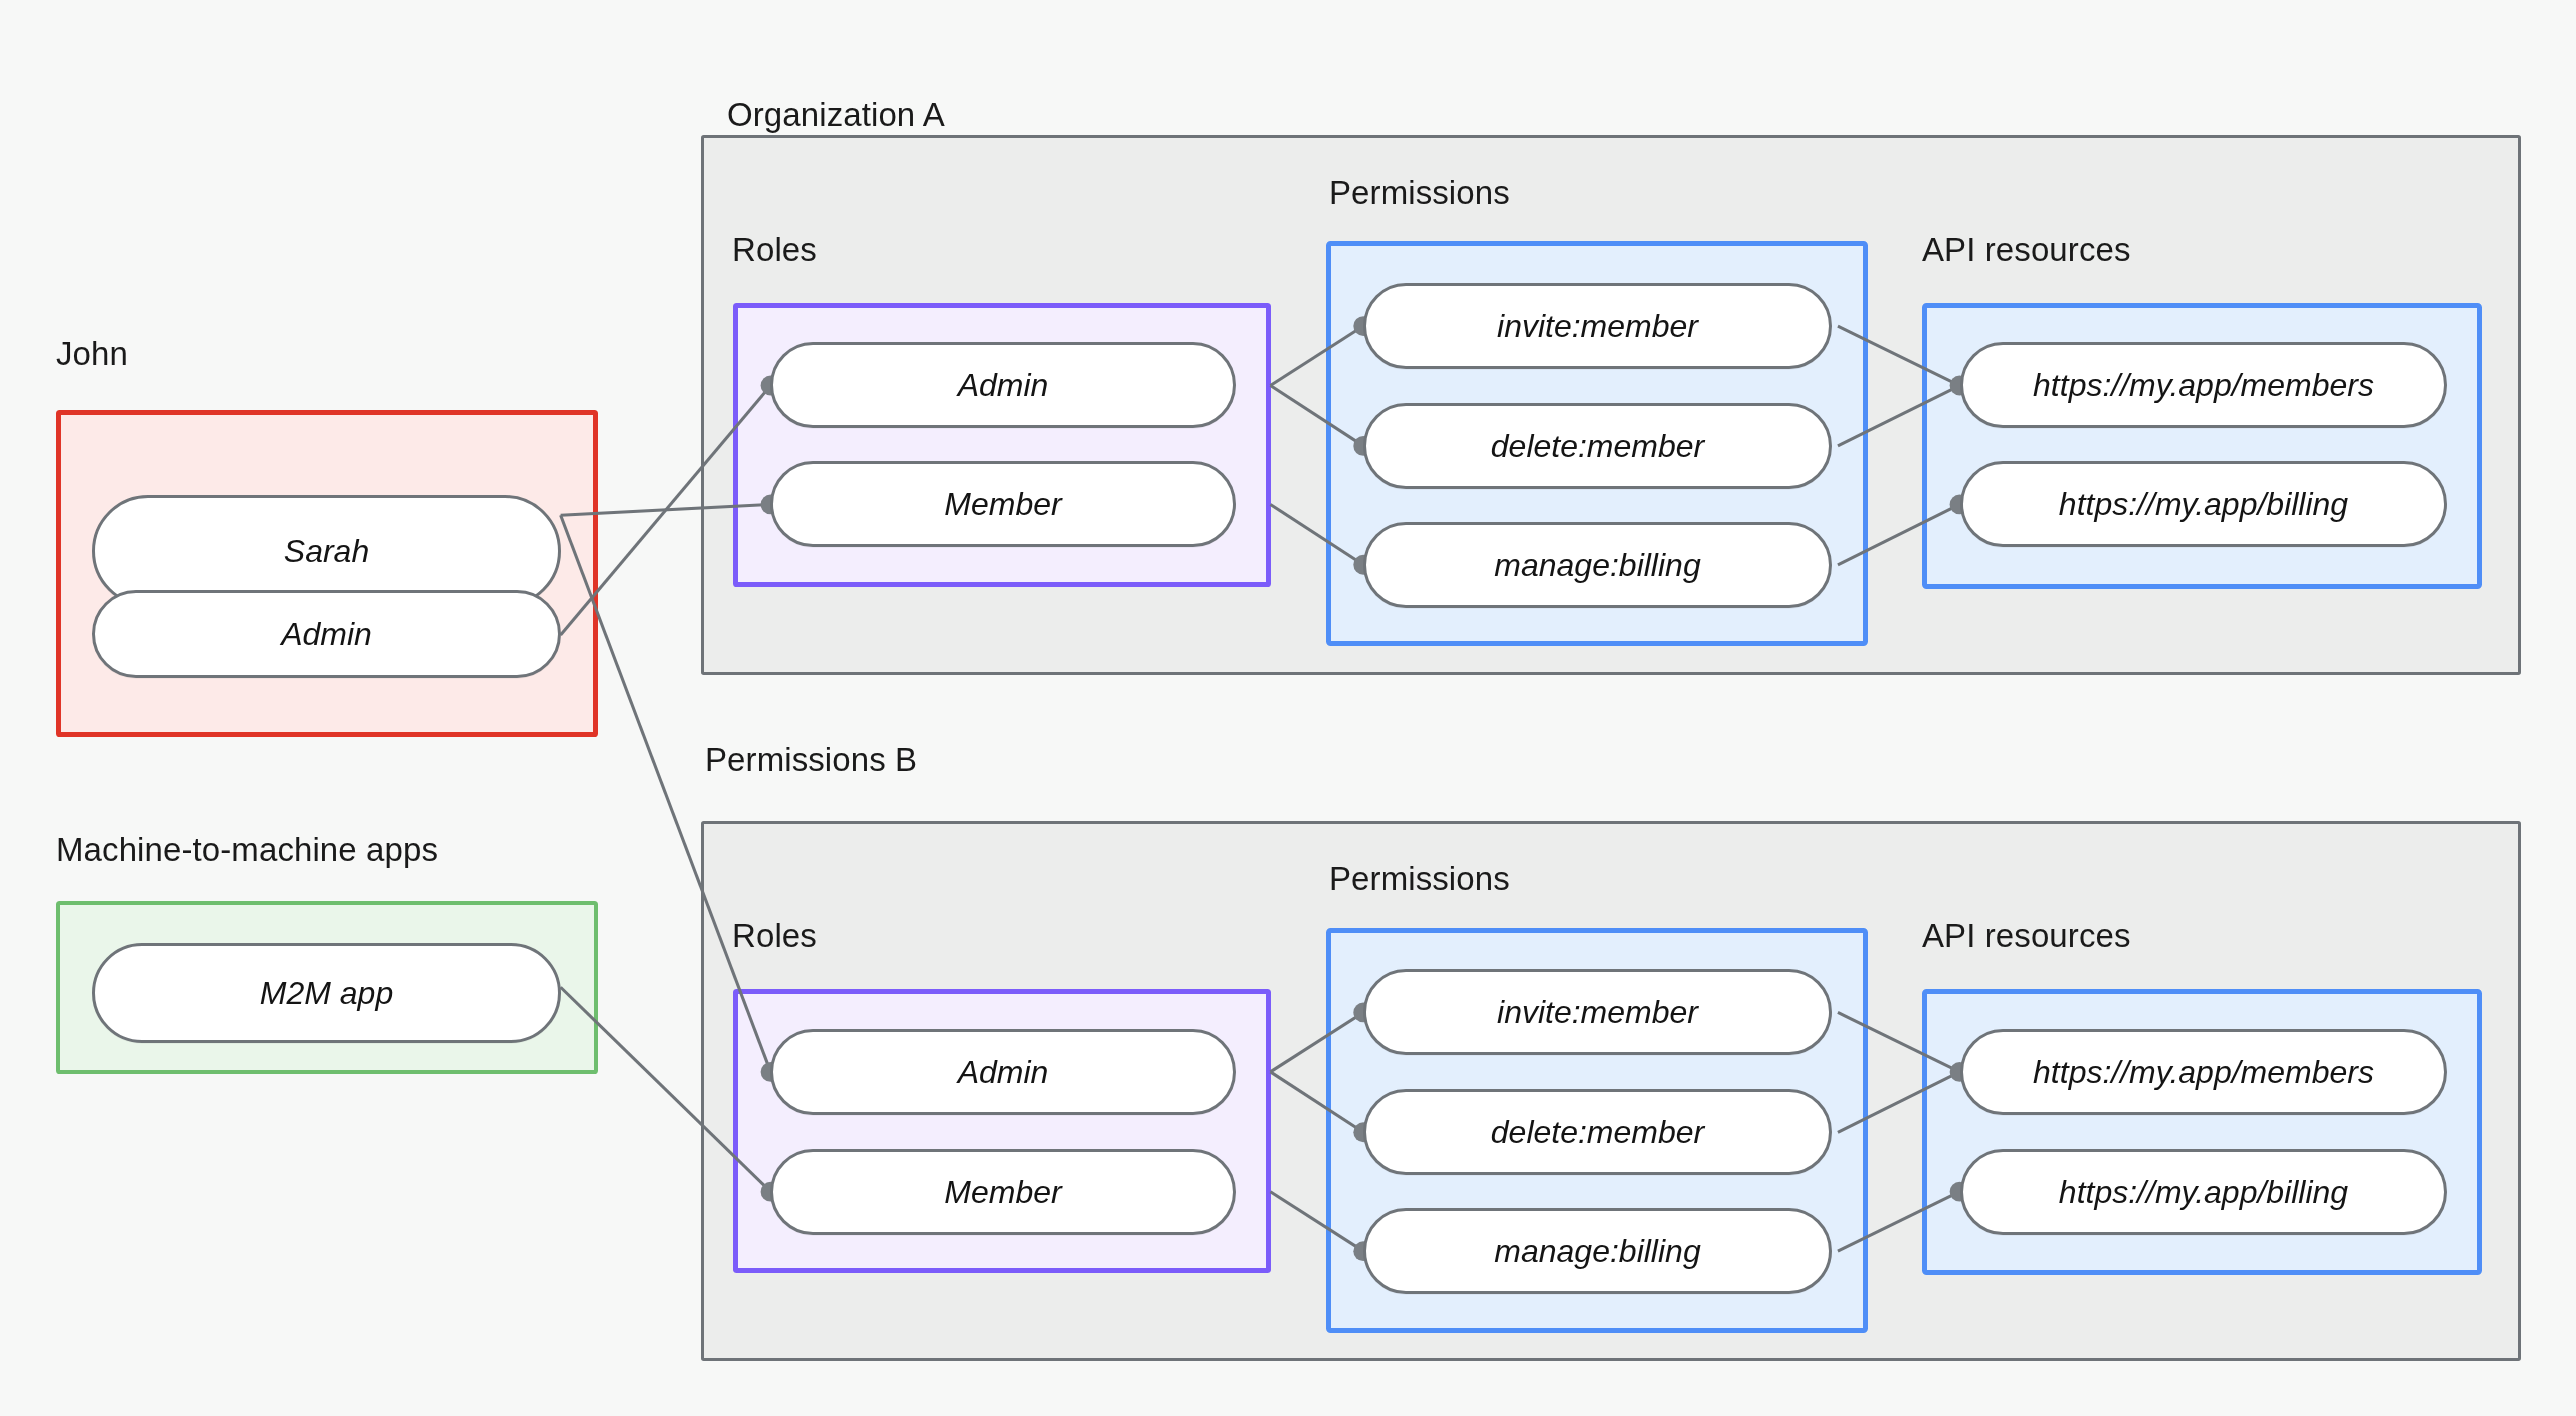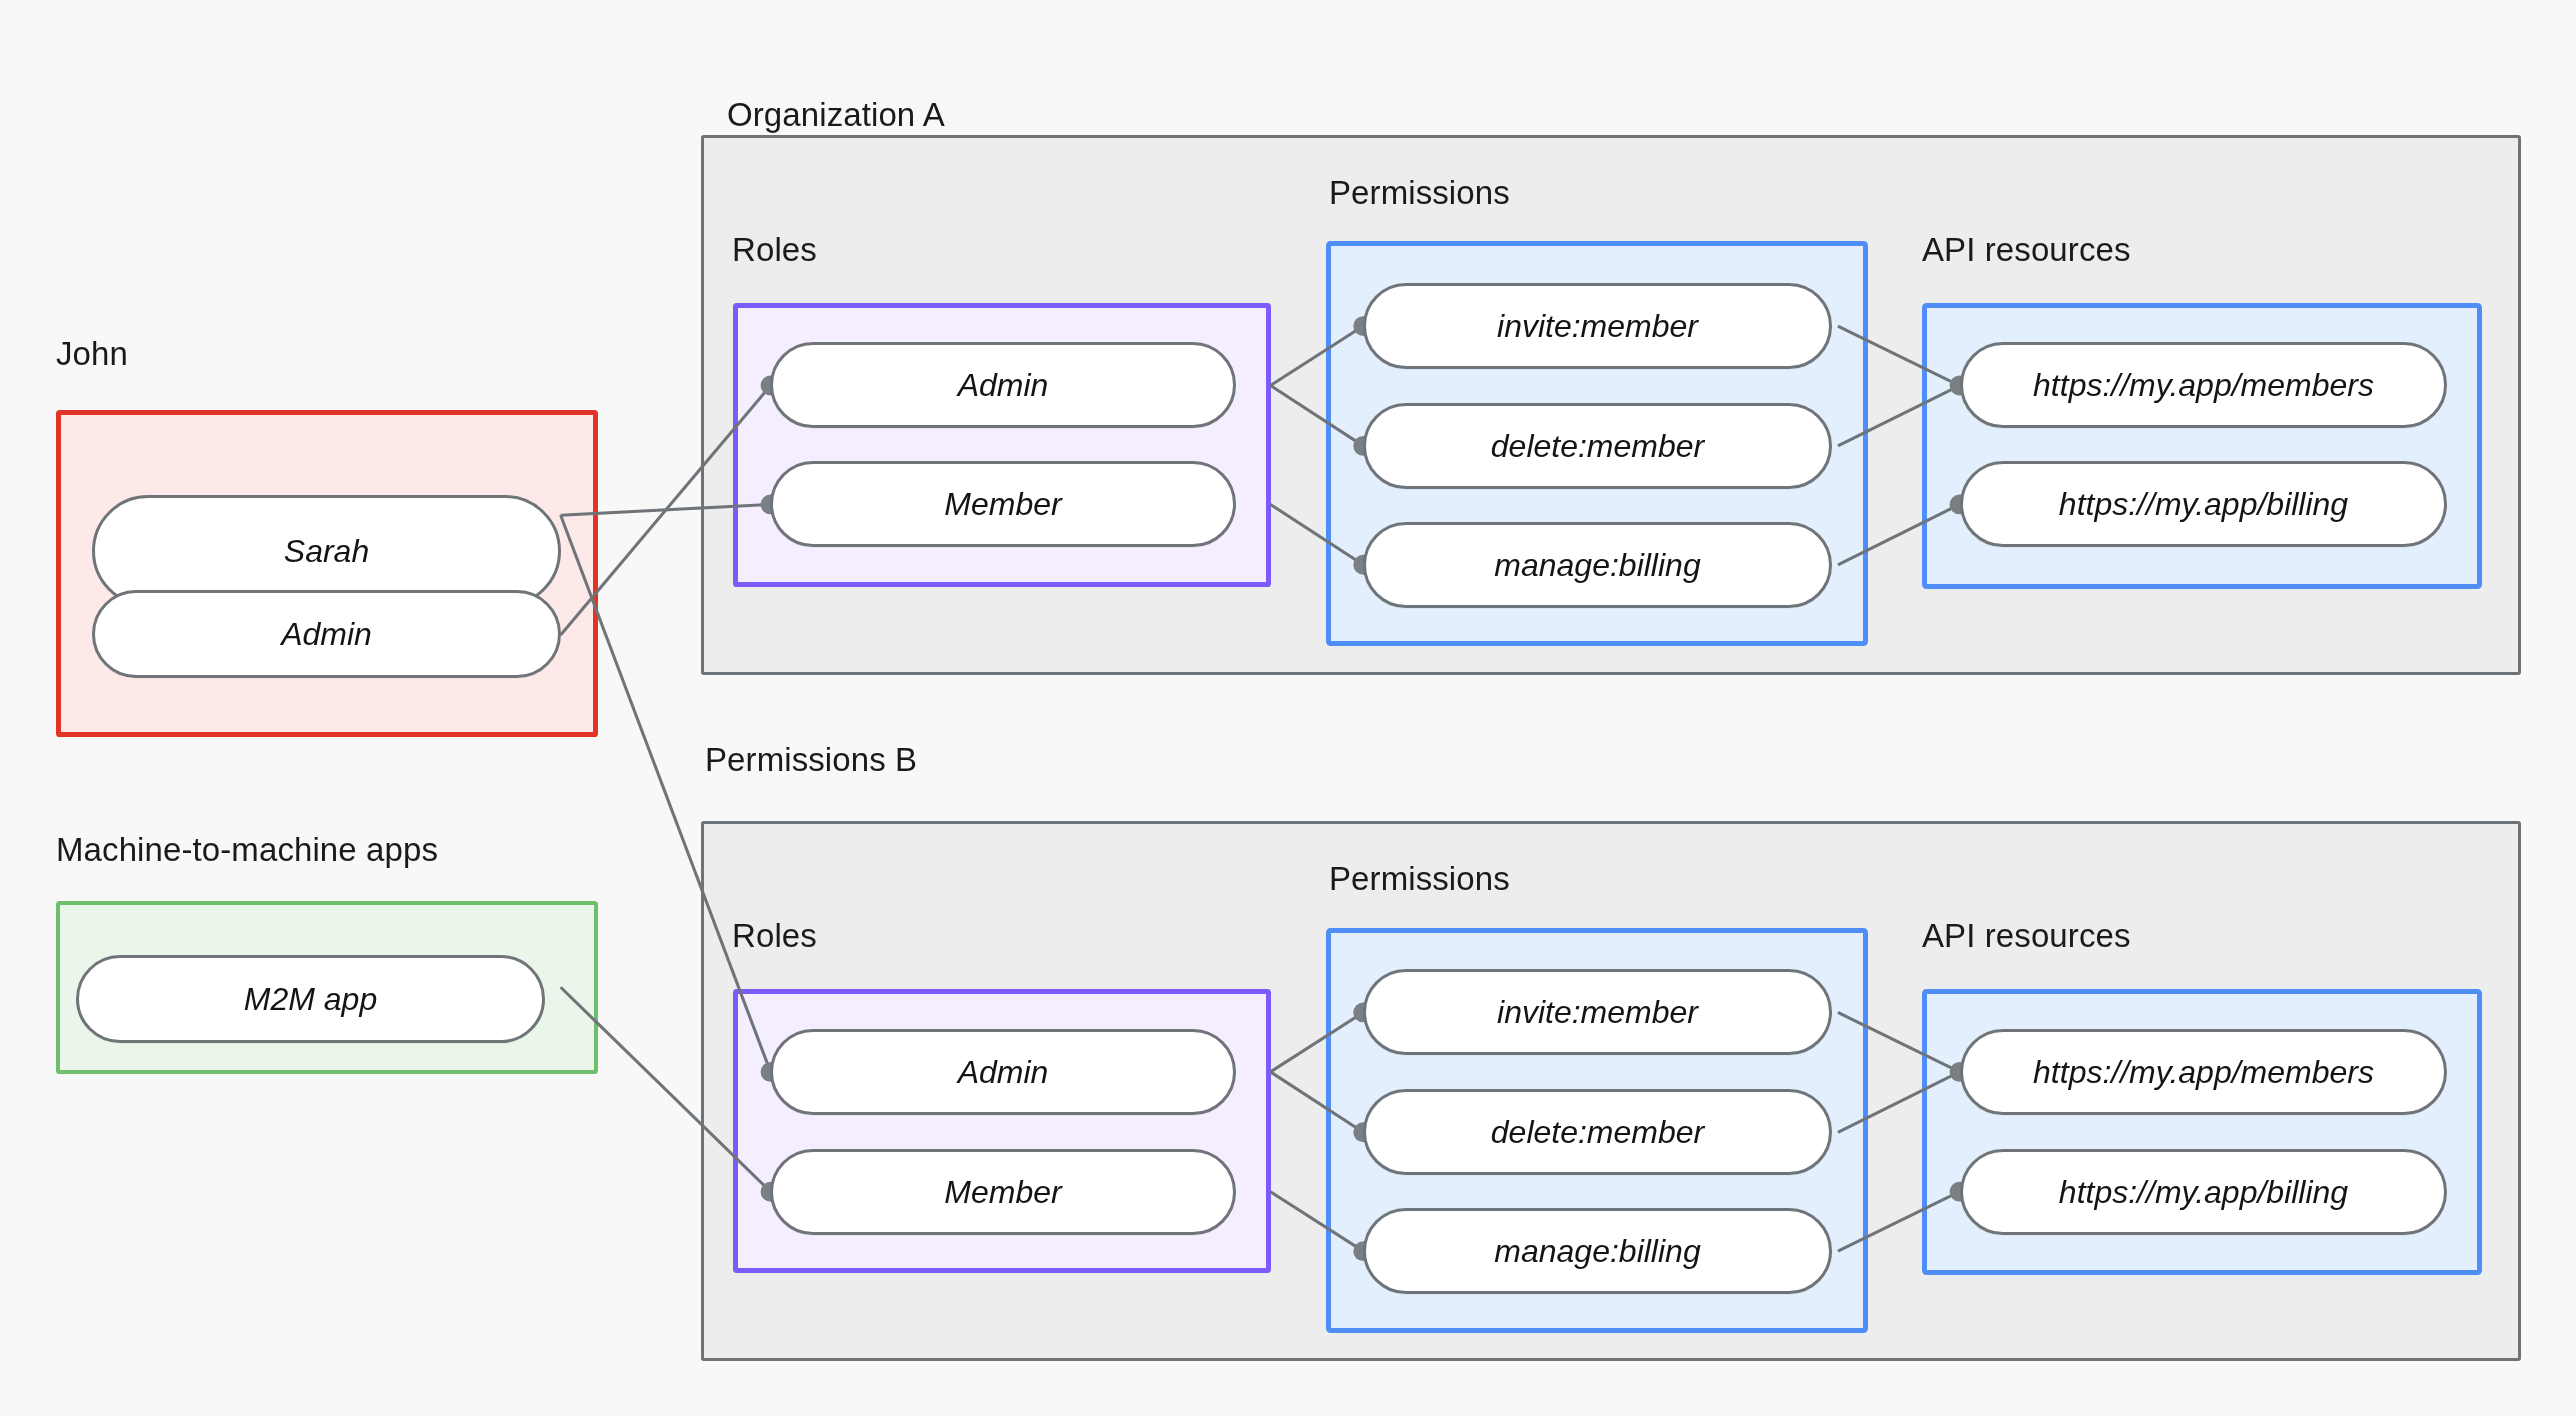--- a/index.html
+++ b/index.html
@@ -163,21 +163,21 @@
 
   <div class="caption" style="left:732px; top:917px;">Roles</div>
   <div class="caption" style="left:1329px; top:860px;">Permissions</div>
   <div class="caption" style="left:1922px; top:917px;">API resources</div>
 
   <div class="group users" style="left:56px; top:410px; width:542px; height:327px;"></div>
   <div class="pill" style="left:92px; top:495px; width:469px; height:112px;">Sarah</div>
   <div class="pill" style="left:92px; top:590px; width:469px; height:88px;">Admin</div>
 
   <div class="group m2m" style="left:56px; top:901px; width:542px; height:173px;"></div>
-  <div class="pill" style="left:76px; top:943px; width:469px; height:88px;margin-top:12px;">M2M app</div>
+  <div class="pill" style="left:92px; top:943px; width:469px; height:100px;">M2M app</div>
 
   <div class="group org" style="left:701px; top:135px; width:1820px; height:540px;"></div>
 
   <div class="group roles" style="left:733px; top:303px; width:538px; height:284px;"></div>
   <div class="pill" style="left:770px; top:342px; width:466px; height:86px;">Admin</div>
   <div class="pill" style="left:770px; top:461px; width:466px; height:86px;">Member</div>
 
   <div class="group perms" style="left:1326px; top:241px; width:542px; height:405px;"></div>
   <div class="pill" style="left:1363px; top:283px; width:469px; height:86px;">invite:member</div>
   <div class="pill" style="left:1363px; top:403px; width:469px; height:86px;">delete:member</div>

